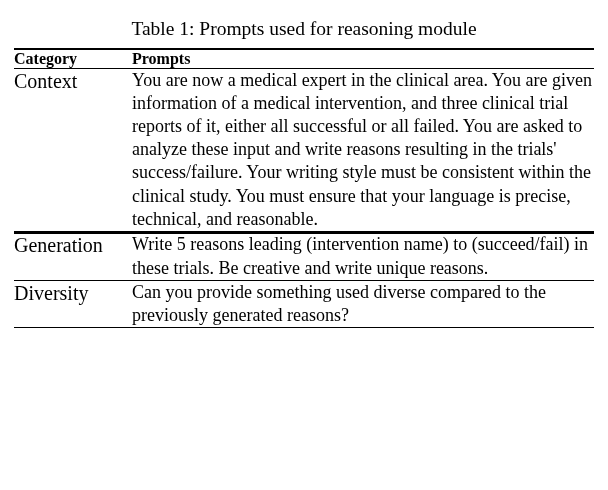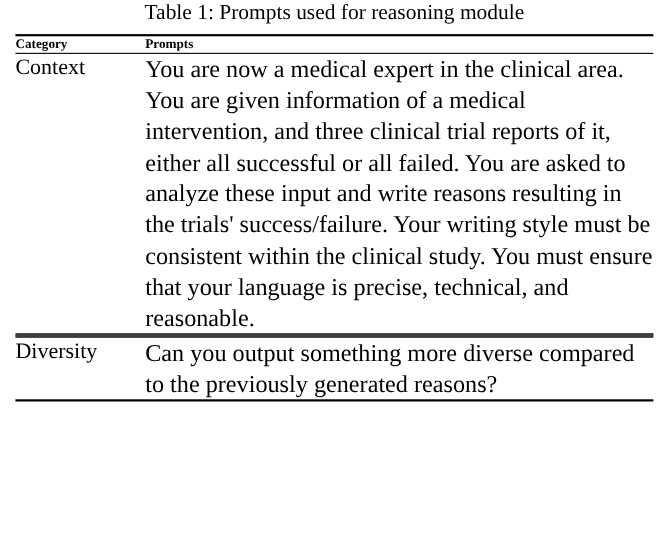--- a/index.html
+++ b/index.html
@@ -12,21 +12,21 @@
     height: 490px;
     font-family: "Liberation Serif", serif;
     color: #000000;
     overflow: hidden;
   }
   .page {
     position: relative;
     width: 608px;
     height: 490px;
     box-sizing: border-box;
-    padding: 0 14px;
+    padding: 17px 14px;
   }
   .caption {
     text-align: center;
     font-size: 19.5px;
     line-height: 1.1;
     padding-top: 1px;
     padding-bottom: 9px;
     white-space: nowrap;
   }
   table.prompt-table {
@@ -51,27 +51,27 @@
   }
   .hr-thin {
     height: 0.9px;
     background: #000;
     width: 100%;
   }
   .col-cat { width: 118px; }
   .col-prompt { width: auto; }
 
   .head-cell {
-    font-size: 12px;
+    font-size: 16px;
     font-weight: bold;
     padding-top: 7px;
     padding-bottom: 7px;
   }
   .body-cell {
-    font-size: 22px;
+    font-size: 18px;
     line-height: 1.285;
     padding-top: 8px;
     padding-bottom: 8px;
     text-align: justify;
     text-justify: inter-word;
     hyphens: manual;
   }
   .cat-cell {
     font-size: 20px;
     line-height: 1.285;
@@ -125,29 +125,33 @@
             <div class="hr-thin"></div>
           </td>
       </tr>
 
       <tr class="rule-mid">
         <td colspan="2">
             <div class="hr-thin"></div>
           </td>
       </tr>
 
+      <tr>
+        <td class="cat-cell pad-l">Generation</td>
+        <td class="body-cell prompt-indent">Write 5 reasons leading (intervention name) to (succeed/fail) in these trials. Be creative and write unique reasons.</td>
+      </tr>
       <tr class="rule-mid">
         <td colspan="2">
             <div class="hr-thin"></div>
           </td>
       </tr>
 
       <tr>
         <td class="cat-cell pad-l">Diversity</td>
-        <td class="body-cell prompt-indent">Can you output something more diverse compared to the previously generated reasons?</td>
+        <td class="body-cell prompt-indent">Can you provide something used diverse compared to the previously generated reasons?</td>
       </tr>
       <tr class="rule-bot">
         <td colspan="2">
             <div class="hr-thick"></div>
           </td>
       </tr>
     </tbody>
   </table>
 
 </div>

